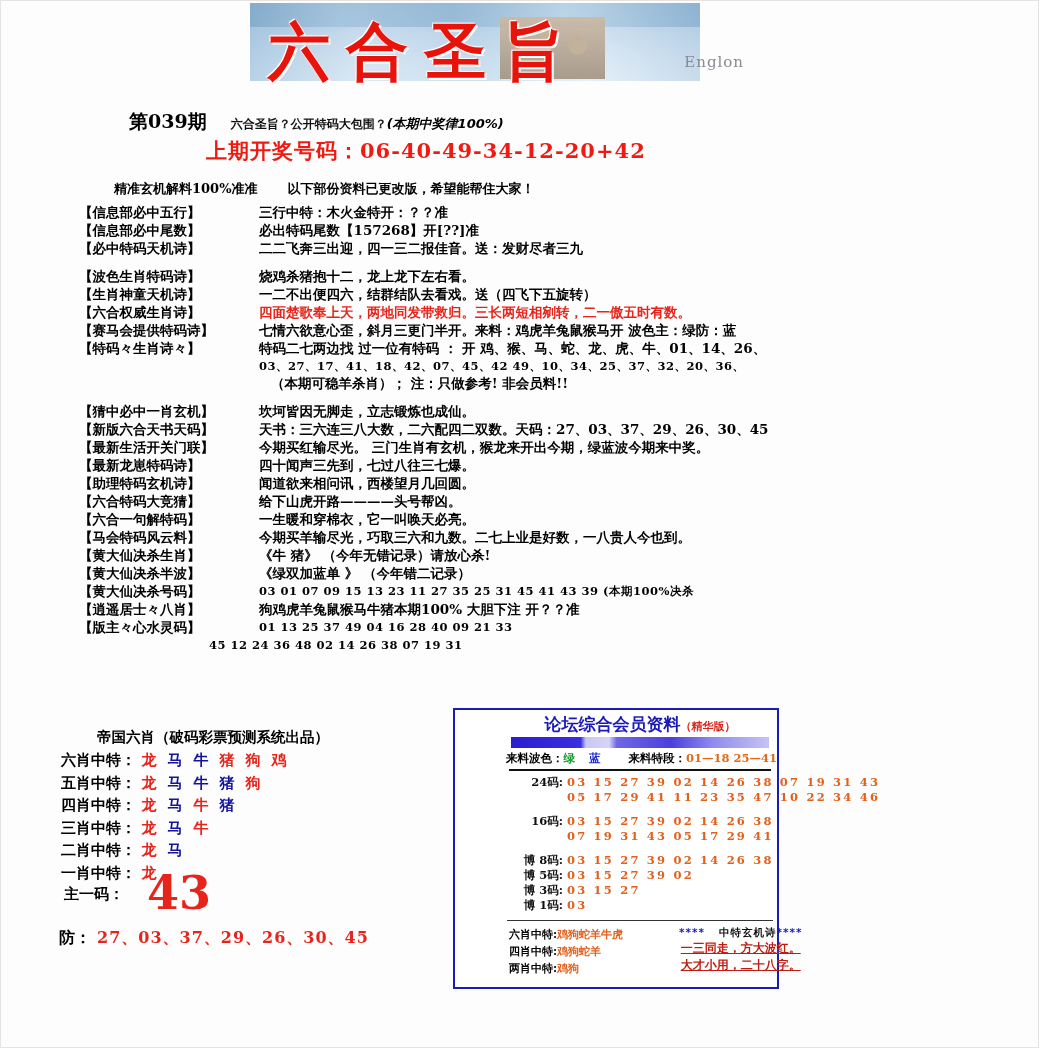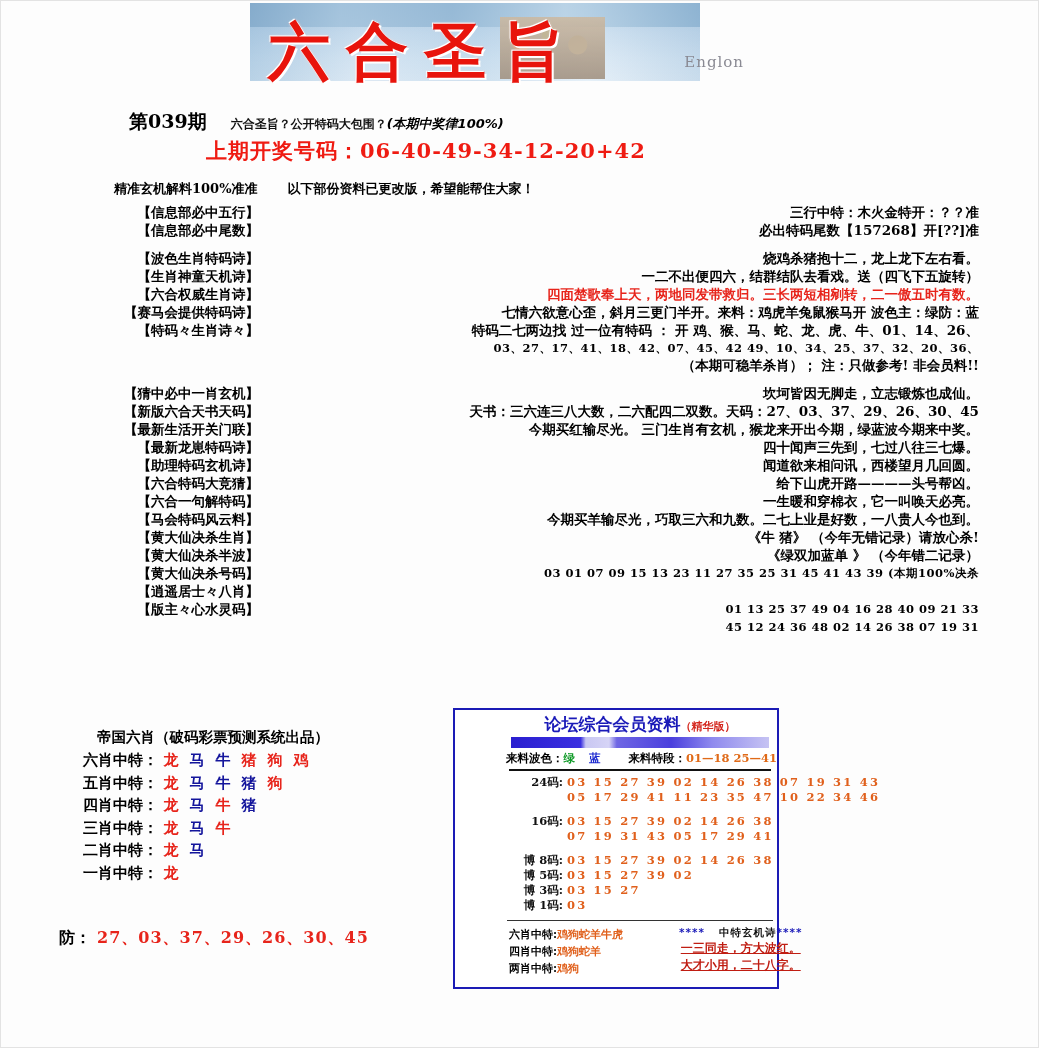--- a/index.html
+++ b/index.html
@@ -86,21 +86,20 @@
     position:absolute;left:113px;top:179px;width:820px;height:20px;
     font-size:13px;font-weight:bold;white-space:nowrap;
     font-family:"DejaVu Serif","Liberation Serif",serif;
   }
   .intro .gap{display:inline-block;width:30px;}
 
   
   .rows{
     position:absolute;left:78px;top:203px;width:900px;
     font-family:"DejaVu Serif","Liberation Serif",serif;
-    text-align:right;
   }
   .row{
     display:flex;align-items:flex-start;
     font-size:13.5px;font-weight:bold;line-height:17px;
     margin-bottom:1px;white-space:nowrap;
   }
   .row .label{width:180px;flex:0 0 180px;}
   .row .value{flex:1 1 auto;}
   .row.spacer-before{margin-top:11px;}
   .red{color:#e7241b;}
@@ -114,21 +113,21 @@
   .dg-title{
     position:absolute;left:96px;top:727px;width:330px;height:22px;
     font-size:14.5px;font-weight:bold;
     font-family:"DejaVu Serif","Liberation Serif",serif;white-space:nowrap;
   }
   .dg-list{position:absolute;left:60px;top:748px;width:380px;}
   .dg-row{
     font-size:15px;font-weight:bold;line-height:22.5px;white-space:nowrap;
     font-family:"DejaVu Serif","Liberation Serif",serif;
   }
-  .dg-row .k{color:#000;margin-left:22px;}
+  .dg-row .k{color:#000;}
   .dg-row .z{display:inline-block;width:26px;text-align:center;}
   .z.r{color:#e7241b;}
   .z.b{color:#14159c;}
 
   .zhu{
     position:absolute;left:63px;top:884px;width:340px;height:40px;
     font-size:15px;font-weight:bold;
     font-family:"DejaVu Serif","Liberation Serif",serif;
   }
   .zhu .big{
@@ -225,20 +224,24 @@
   <div class="rows">
 
     <div class="row">
       <span class="label">【信息部必中五行】</span>
       <span class="value">三行中特：木火金特开：？？准</span>
     </div>
     <div class="row">
       <span class="label">【信息部必中尾数】</span>
       <span class="value">必出特码尾数【157268】开[??]准</span>
     </div>
+    <div class="row">
+      <span class="label">【必中特码天机诗】</span>
+      <span class="value">二二飞奔三出迎，四一三二报佳音。送：发财尽者三九</span>
+    </div>
     <div class="row spacer-before">
       <span class="label">【波色生肖特码诗】</span>
       <span class="value">烧鸡杀猪抱十二，龙上龙下左右看。</span>
     </div>
     <div class="row">
       <span class="label">【生肖神童天机诗】</span>
       <span class="value">一二不出便四六，结群结队去看戏。送（四飞下五旋转）</span>
     </div>
     <div class="row">
       <span class="label">【六合权威生肖诗】</span>
@@ -294,20 +297,21 @@
     <div class="row">
       <span class="label">【黄大仙决杀半波】</span>
       <span class="value">《绿双加蓝单 》      （今年错二记录）</span>
     </div>
     <div class="row">
       <span class="label">【黄大仙决杀号码】</span>
       <span class="value small-num">03  01  07  09  15  13  23  11  27  35  25  31  45  41  43  39 (本期100%决杀</span>
     </div>
     <div class="row">
       <span class="label">【逍遥居士々八肖】</span>
+      <span class="value">狗鸡虎羊兔鼠猴马牛猪本期100% 大胆下注        开？？准</span>
     </div>
     <div class="row">
       <span class="label">【版主々心水灵码】</span>
       <span class="value small-num">01 13 25 37 49 04 16 28 40 09 21 33</span>
     </div>
     <div class="cont small-num" style="padding-left:130px">45 12 24 36 48 02 14 26 38 07 19 31</div>
   </div>
 
   <div class="dg-title">帝国六肖（破码彩票预测系统出品）</div>
   <div class="dg-list">
@@ -330,20 +334,24 @@
 
     <div class="dg-row">
       <span class="k">二肖中特：</span><span class="z r">龙</span><span class="z b">马</span>
     </div>
 
     <div class="dg-row">
       <span class="k">一肖中特：</span><span class="z r">龙</span>
     </div>
   </div>
 
+  <div class="zhu">
+    <span>主一码：</span>
+    <span class="big">43</span>
+  </div>
 
   <div class="fang">
     <span>防：</span><span class="nums">27、03、37、29、26、30、45</span>
   </div>
 
   <div class="infobox">
     <div class="ib-title">
       <span>论坛综合会员资料</span><span class="ver">（精华版）</span>
     </div>
     <div class="ib-bar"></div>

